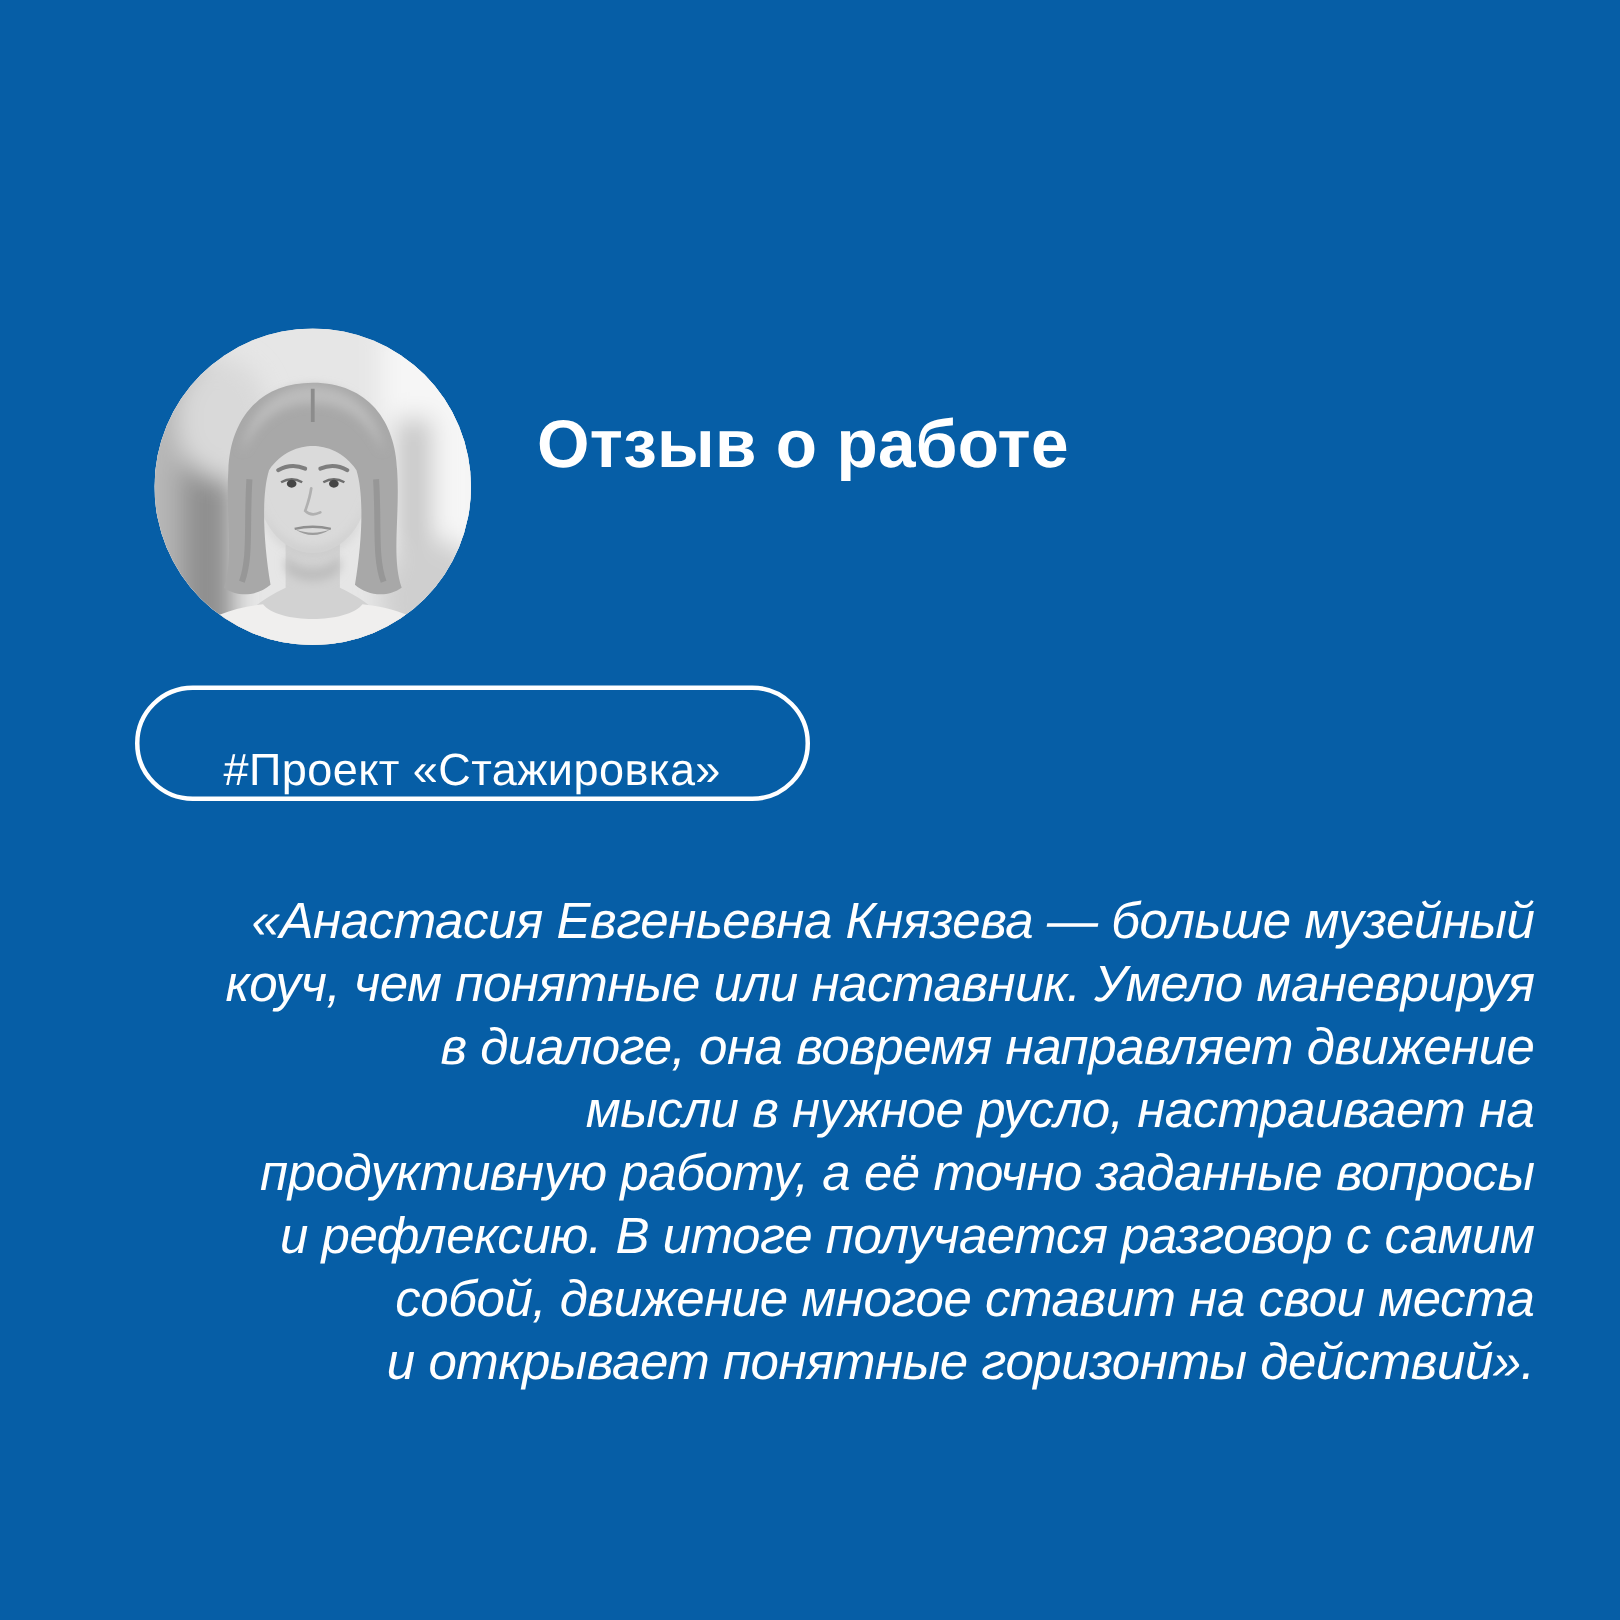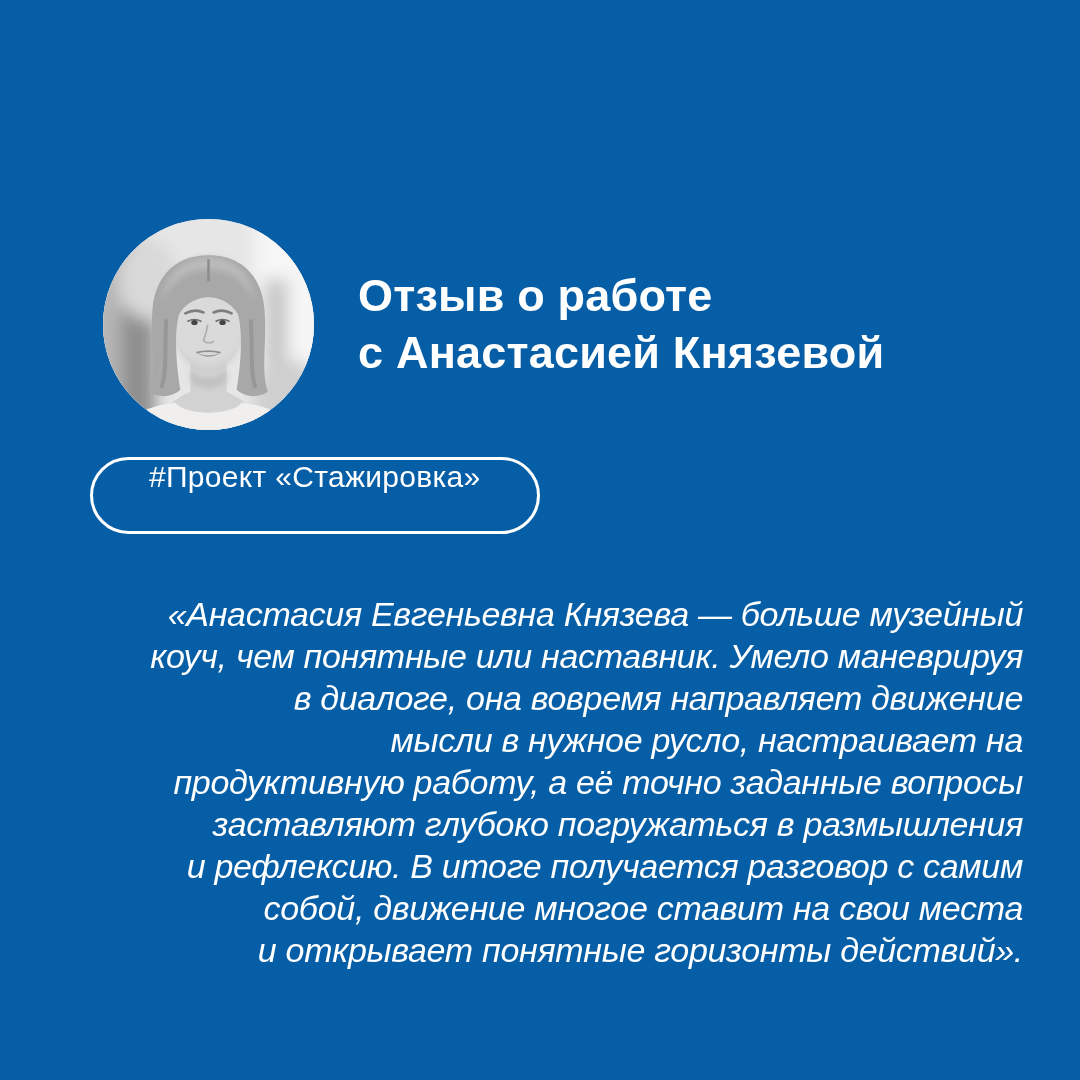--- a/index.html
+++ b/index.html
@@ -39,21 +39,21 @@
     white-space:nowrap;
   }
   .badge{
     position:absolute;
     left:90px;top:412px;
     height:77px;
     padding:0 56px;
     border:3px solid var(--text);
     border-radius:45px;
     display:inline-flex;
-    align-items:flex-start;
+    align-items:flex-end;
     justify-content:center;
     background:transparent;
   }
   .badge span{
     font-size:30px;
     font-weight:400;
     letter-spacing:0.3px;
     white-space:nowrap;
   }
   .quote{
@@ -119,32 +119,30 @@
 
       <path d="M104,106 C103,113 101,118 100,121 Q104,125 110,122" stroke="#b0b0b0" stroke-width="1.8" fill="none" stroke-linecap="round"></path>
 
       <path d="M93,133 Q105,130 117,133" stroke="#8f8f8f" stroke-width="1.6" fill="none"></path>
       <path d="M93,133 Q105,141 117,133 Q105,138 93,133 Z" fill="#9c9c9c"></path>
     </svg>
   </div>
 
   <div class="title">
     <div>Отзыв о работе</div>
-    <div>с Анастасией Князевой</div>
   </div>
 
   <div class="badge">
     <span>#Проект «Стажировка»</span>
   </div>
 
   <div class="quote">
     <div>«Анастасия Евгеньевна Князева — больше музейный</div>
     <div>коуч, чем понятные или наставник. Умело маневрируя</div>
     <div>в диалоге, она вовремя направляет движение</div>
     <div>мысли в нужное русло, настраивает на</div>
     <div>продуктивную работу, а её точно заданные вопросы</div>
-    <div>заставляют глубоко погружаться в размышления</div>
     <div>и рефлексию. В итоге получается разговор с самим</div>
     <div>собой, движение многое ставит на свои места</div>
     <div>и открывает понятные горизонты действий».</div>
   </div>
 
 </div>
 
 </body></html>

